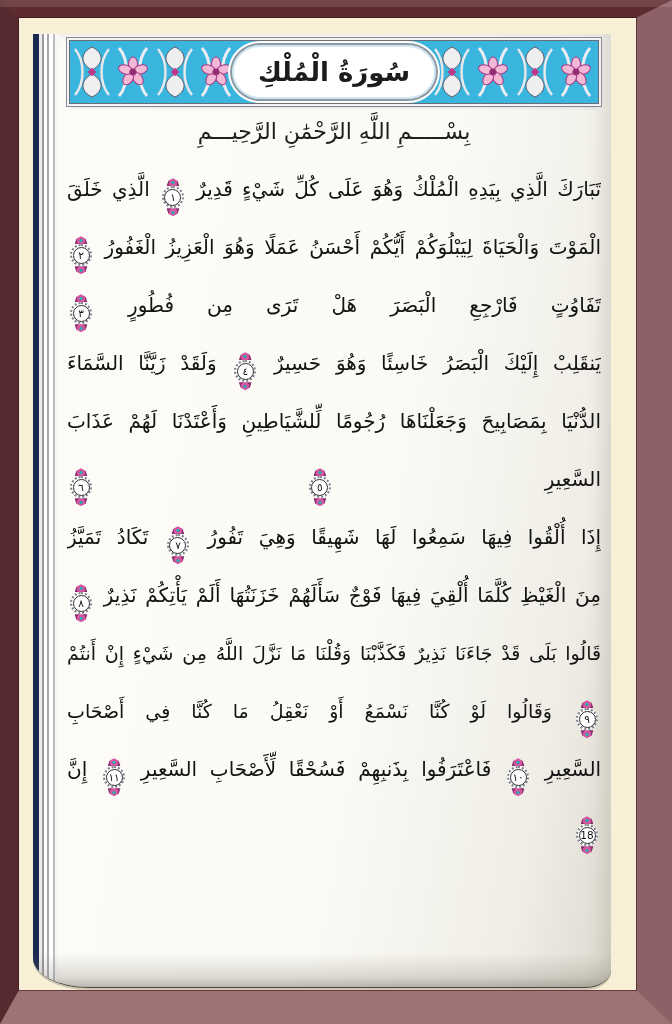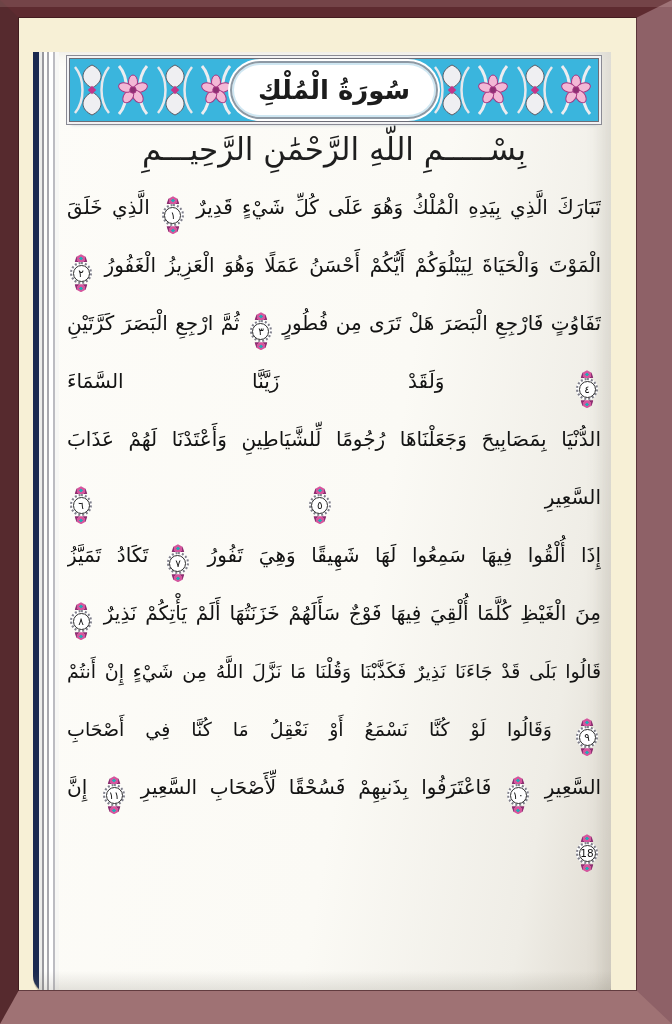--- a/index.html
+++ b/index.html
@@ -19,21 +19,21 @@
     border-width:18px 36px 34px 19px;
     border-color:var(--frame-top,#5e2b30) var(--frame-right,#8e6167) var(--frame-bottom,#9f7274) var(--frame-left,#562a2e);
   }
   .frame-highlight { position:absolute; top:0; left:0; right:0; height:7px; z-index:7;
     background:rgba(255,225,218,.14); pointer-events:none; }
   .frame-inner-edge { position:absolute; top:17px; right:35px; bottom:33px; left:18px;
     border:1px solid rgba(48,16,20,.55); z-index:7; pointer-events:none; }
 
   
   .page {
-    position:absolute; left:33px; top:52px; width:578px; height:954px; z-index:2;
+    position:absolute; left:33px; top:34px; width:578px; height:954px; z-index:2;
     background:linear-gradient(100deg,#fdfcf8 0%,#fbfaf5 58%,#efede6 86%,#ded9cf 100%);
     border-bottom:1px solid #4a453f;
     border-bottom-left-radius:55px 30px;
     border-bottom-right-radius:26px 18px;
     box-shadow:inset -10px 0 14px rgba(150,145,132,.22), 0 2px 0 rgba(120,110,95,.3);
     overflow:hidden;
   }
   .page::after { content:''; position:absolute; left:0; right:0; bottom:0; height:34px;
     background:linear-gradient(to bottom, rgba(130,125,112,0), rgba(130,125,112,.26) 72%, rgba(95,90,80,.38));
     pointer-events:none; }
@@ -64,21 +64,21 @@
     width:208px; margin:2px -8px; z-index:2; background:#fff;
     border:2px solid #8d99a4; border-radius:30px / 29px;
     box-shadow:0 0 0 2px #fff, inset 0 0 0 2px #cfe7f2;
     display:flex; align-items:center; justify-content:center;
   }
   .surah-title { font-size:26px; font-weight:bold; color:#1c1c1c; direction:rtl; white-space:nowrap; }
 
   
   .bismillah {
     height:54px; display:flex; align-items:center; justify-content:center;
-    font-size:31px; color:#1e1e1e; direction:rtl; white-space:nowrap;
+    font-size:22px; color:#1e1e1e; direction:rtl; white-space:nowrap;
   }
 
   
   .lines { margin-top:2px; }
   .qline {
     height:58px; line-height:58px; font-size:20px; color:#131313;
     direction:rtl; text-align:justify; text-align-last:justify;
     overflow:hidden;
   }
   .qline:nth-child(9), .qline:nth-child(10) { font-size:19px; }
@@ -220,22 +220,22 @@
 
       <div class="lines">
           <div class="qline"><span>تَبَارَكَ الَّذِي بِيَدِهِ الْمُلْكُ وَهُوَ عَلَى كُلِّ شَيْءٍ قَدِيرٌ</span> <span class="ayah">
               <span class="n">١</span>
             </span> <span>الَّذِي خَلَقَ</span></div>
           <div class="qline"><span>الْمَوْتَ وَالْحَيَاةَ لِيَبْلُوَكُمْ أَيُّكُمْ أَحْسَنُ عَمَلًا وَهُوَ الْعَزِيزُ الْغَفُورُ</span> <span class="ayah">
               <span class="n">٢</span>
             </span></div>
           <div class="qline"><span>تَفَاوُتٍ فَارْجِعِ الْبَصَرَ هَلْ تَرَى مِن فُطُورٍ</span> <span class="ayah">
               <span class="n">٣</span>
-            </span> <span>ثُمَّ ارْجِعِ الْبَصَرَ كَرَّتَيْنِ</span></div>
-          <div class="qline"> <span class="ayah">
+            </span> </div>
+          <div class="qline"><span>يَنقَلِبْ إِلَيْكَ الْبَصَرُ خَاسِئًا وَهُوَ حَسِيرٌ</span> <span class="ayah">
               <span class="n">٤</span>
             </span> <span>وَلَقَدْ زَيَّنَّا السَّمَاءَ</span></div>
           <div class="qline"><span>الدُّنْيَا بِمَصَابِيحَ وَجَعَلْنَاهَا رُجُومًا لِّلشَّيَاطِينِ وَأَعْتَدْنَا لَهُمْ عَذَابَ</span></div>
           <div class="qline"><span>السَّعِيرِ</span> <span class="ayah">
               <span class="n">٥</span>
             </span>  <span class="ayah">
               <span class="n">٦</span>
             </span></div>
           <div class="qline"><span>إِذَا أُلْقُوا فِيهَا سَمِعُوا لَهَا شَهِيقًا وَهِيَ تَفُورُ</span> <span class="ayah">
               <span class="n">٧</span>

